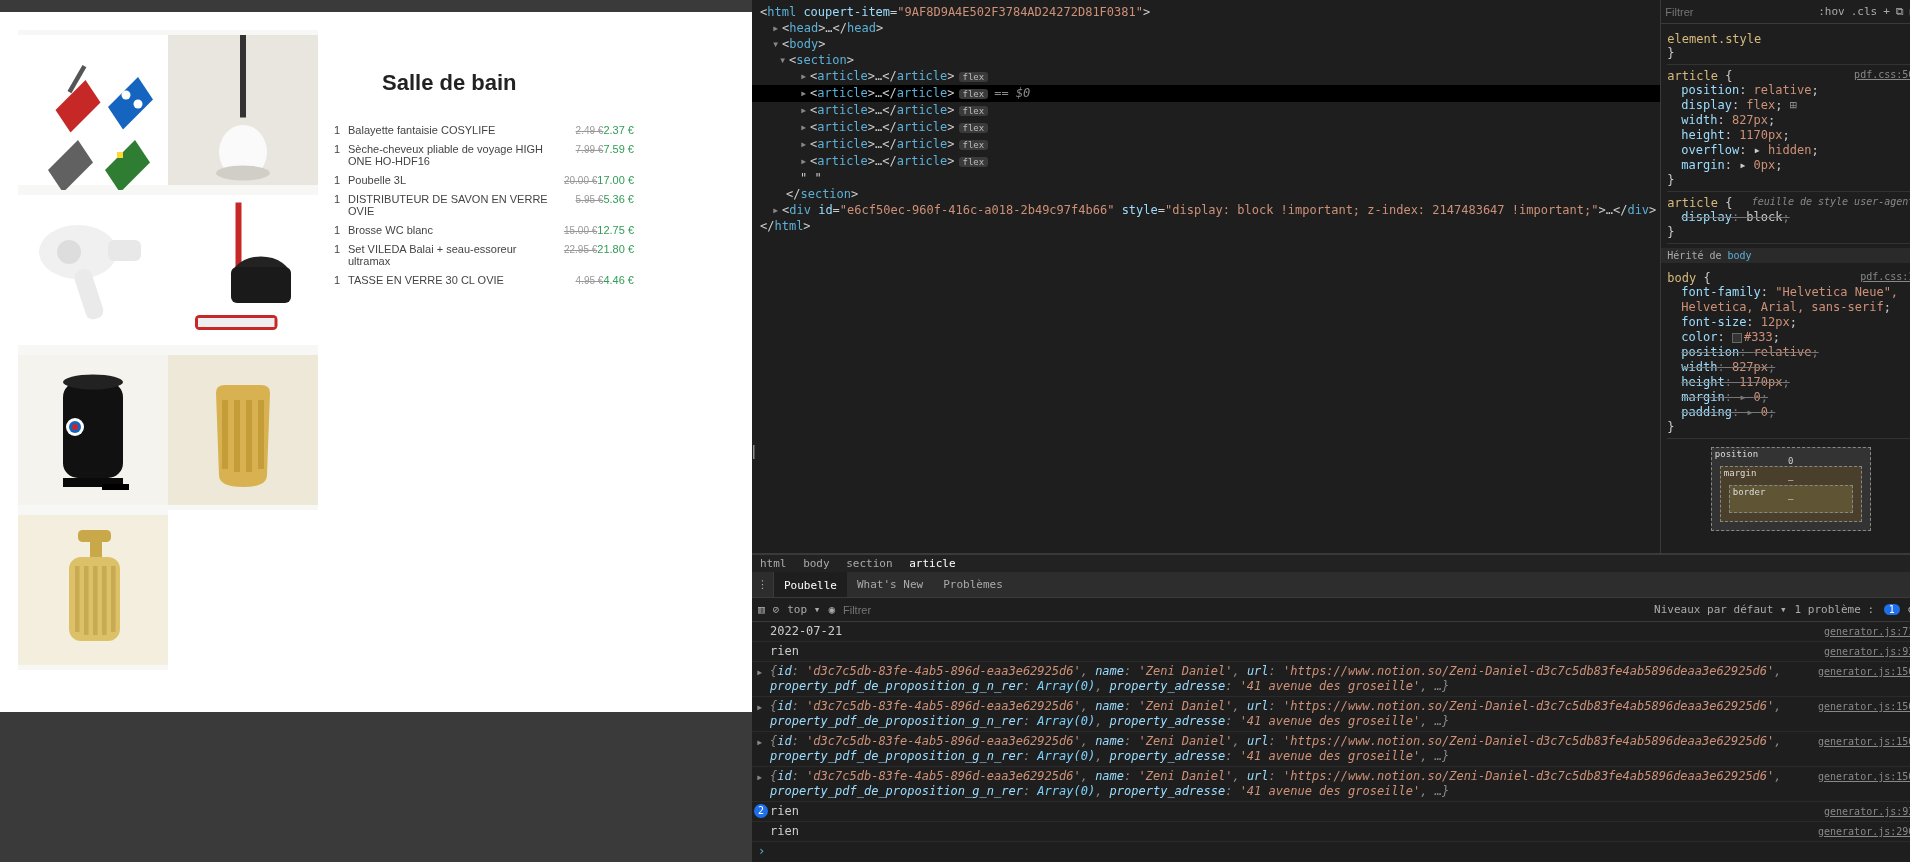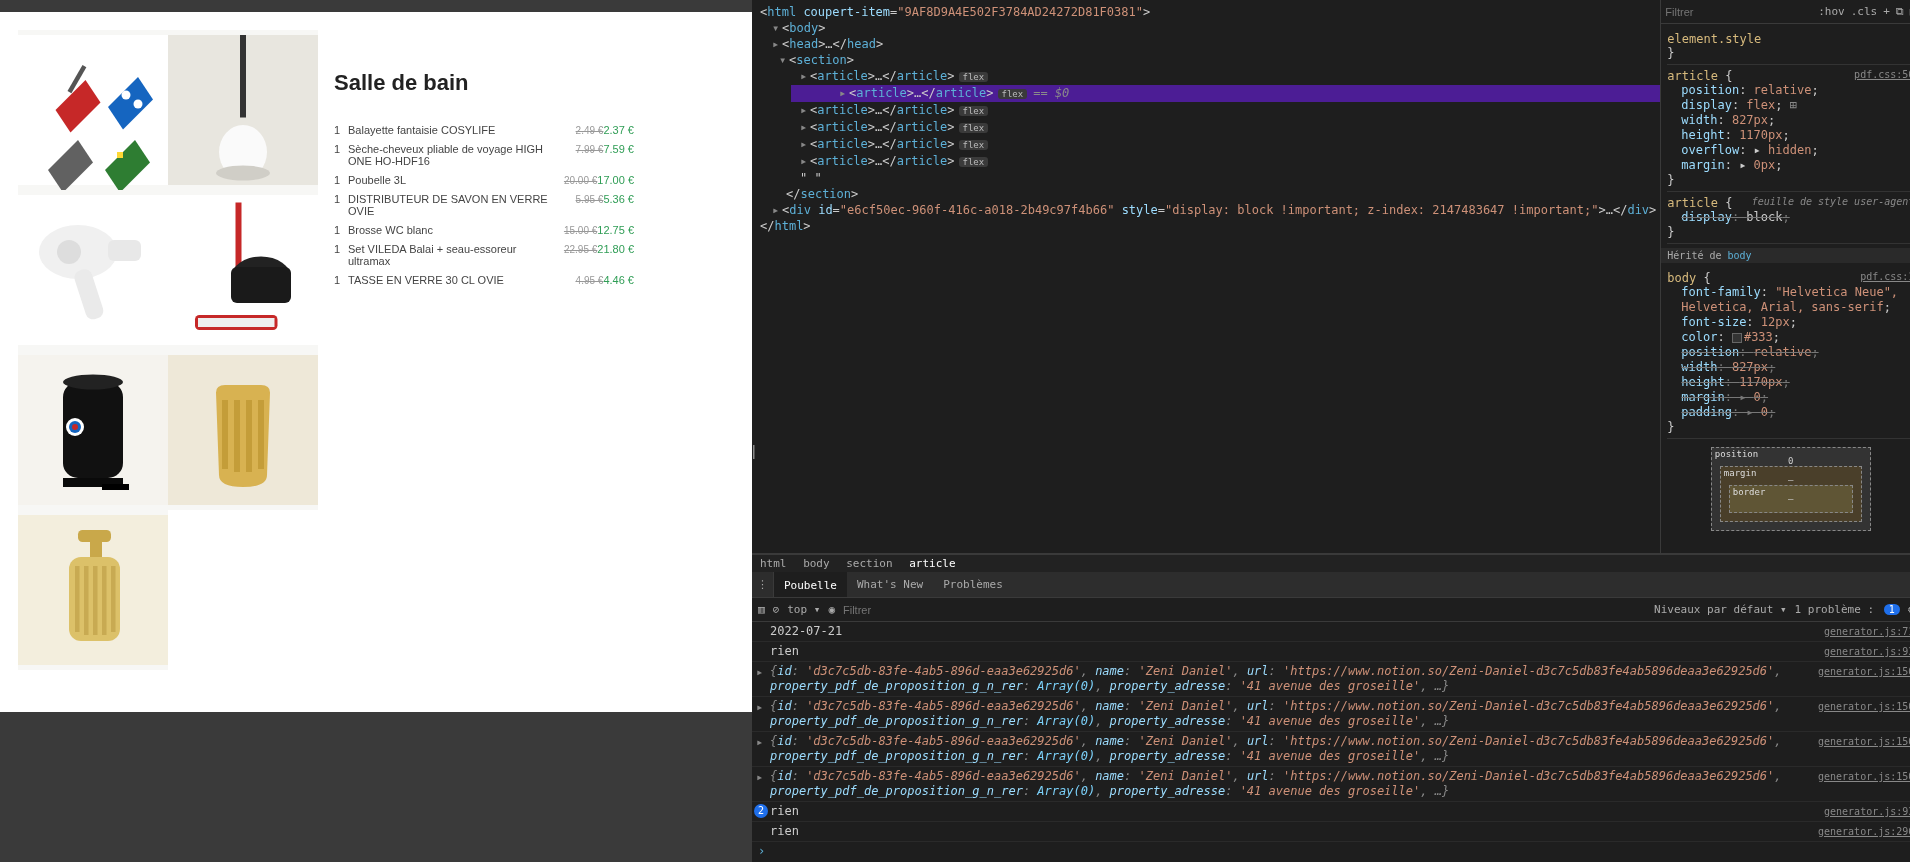--- a/index.html
+++ b/index.html
@@ -8,33 +8,33 @@
 
 
 .page-pane { width: 790px; background: #3a3a3a; display: flex; align-items: flex-start; justify-content: center; position: relative; padding-top: 12px; }
 .page-pane .divider-handle { position: absolute; top: 50%; right: -4px; width: 8px; height: 40px; cursor: ew-resize; color: #888; display: flex; align-items: center; justify-content: center; font-size: 14px; letter-spacing: -4px; }
 .page-pane .divider-handle-left { left: 4px; right: auto; }
 .page { background: #fff; width: 752px; height: 700px; overflow: hidden; position: relative; }
 .product-grid { position: absolute; left: 18px; top: 18px; width: 300px; display: grid; grid-template-columns: 1fr 1fr; gap: 0; }
 .product-cell { width: 150px; height: 160px; background: #f7f7f5; display: flex; align-items: center; justify-content: center; overflow: hidden; }
 .product-cell svg { width: 100%; height: 100%; }
 .page-content { position: absolute; left: 334px; top: 58px; width: 300px; }
-.page-title { font-size: 22px; font-weight: 700; color: #222; margin-bottom: 28px; }
+.page-title { font-size: 22px; font-weight: 700; color: #222; margin-bottom: 28px; margin-left: 48px; }
 .item-row { display: flex; align-items: baseline; font-size: 11px; color: #444; margin-bottom: 7px; }
 .item-qty { width: 14px; }
 .item-name { flex: 1; padding-right: 6px; }
 .item-old { color: #999; text-decoration: line-through; font-size: 10px; white-space: nowrap; }
 .item-price { color: #2f9d55; font-weight: 400; white-space: nowrap; }
 
 
 .devtools { flex: 1; display: flex; flex-direction: column; background: #1e1e1e; color: #ccc; font-family: Menlo, Consolas, monospace; font-size: 12px; }
 .dt-top { flex: 1; display: flex; min-height: 0; border-bottom: 1px solid #3a3a3a; }
 .dt-elements { flex: 1; overflow: auto; padding: 4px 0; }
 .dt-elements .line { white-space: nowrap; padding: 0 4px; line-height: 16px; }
-.dt-elements .line.sel { background: #4c1d95; margin-left: 39px; }
+.dt-elements .line.sel { background: #000000; }
 .tri { color: #888; display: inline-block; width: 10px; }
 .tag { color: #5db0d7; }
 .attr { color: #9cdcfe; }
 .val { color: #ce9178; }
 .txt { color: #ccc; }
 .pill { background: #3a3a3a; color: #bbb; font-size: 9px; padding: 0 4px; border-radius: 3px; margin-left: 4px; }
 .eq0 { color: #8a8a8a; font-style: italic; margin-left: 6px; }
 
 .dt-styles { width: 260px; border-left: 1px solid #3a3a3a; display: flex; flex-direction: column; }
 .styles-toolbar { display: flex; align-items: center; border-bottom: 1px solid #3a3a3a; height: 24px; padding: 0 4px; gap: 6px; }
@@ -238,22 +238,22 @@
     </div>
     <div class="divider-handle">||</div>
   </div>
 
   <div class="devtools">
 
     <div class="dt-top">
 
       <div class="dt-elements">
         <div class="line" style="padding-left:8px"><span class="txt">&lt;</span><span class="tag">html</span> <span class="attr">coupert-item</span><span class="txt">=</span><span class="val">"<span>9AF8D9A4E502F3784AD24272D81F0381</span>"</span><span class="txt">&gt;</span></div>
+        <div class="line" style="padding-left:20px"><span class="tri">▸</span><span class="txt">&lt;</span><span class="tag">head</span><span class="txt">&gt;…&lt;/</span><span class="tag">head</span><span class="txt">&gt;</span></div>
         <div class="line" style="padding-left:20px"><span class="tri">▾</span><span class="txt">&lt;</span><span class="tag">body</span><span class="txt">&gt;</span></div>
-        <div class="line" style="padding-left:20px"><span class="tri">▸</span><span class="txt">&lt;</span><span class="tag">head</span><span class="txt">&gt;…&lt;/</span><span class="tag">head</span><span class="txt">&gt;</span></div>
         <div class="line" style="padding-left:27px"><span class="tri">▾</span><span class="txt">&lt;</span><span class="tag">section</span><span class="txt">&gt;</span></div>
         <div class="line" style="padding-left:48px"><span class="tri">▸</span><span class="txt">&lt;</span><span class="tag">article</span><span class="txt">&gt;…&lt;/</span><span class="tag">article</span><span class="txt">&gt;</span><span class="pill">flex</span></div>
         <div class="line sel" style="padding-left:48px"><span class="tri">▸</span><span class="txt">&lt;</span><span class="tag">article</span><span class="txt">&gt;…&lt;/</span><span class="tag">article</span><span class="txt">&gt;</span><span class="pill">flex</span><span class="eq0">== $0</span></div>
         <div class="line" style="padding-left:48px"><span class="tri">▸</span><span class="txt">&lt;</span><span class="tag">article</span><span class="txt">&gt;…&lt;/</span><span class="tag">article</span><span class="txt">&gt;</span><span class="pill">flex</span></div>
         <div class="line" style="padding-left:48px"><span class="tri">▸</span><span class="txt">&lt;</span><span class="tag">article</span><span class="txt">&gt;…&lt;/</span><span class="tag">article</span><span class="txt">&gt;</span><span class="pill">flex</span></div>
         <div class="line" style="padding-left:48px"><span class="tri">▸</span><span class="txt">&lt;</span><span class="tag">article</span><span class="txt">&gt;…&lt;/</span><span class="tag">article</span><span class="txt">&gt;</span><span class="pill">flex</span></div>
         <div class="line" style="padding-left:48px"><span class="tri">▸</span><span class="txt">&lt;</span><span class="tag">article</span><span class="txt">&gt;…&lt;/</span><span class="tag">article</span><span class="txt">&gt;</span><span class="pill">flex</span></div>
         <div class="line" style="padding-left:48px"><span class="txt">" "</span></div>
         <div class="line" style="padding-left:34px"><span class="txt">&lt;/</span><span class="tag">section</span><span class="txt">&gt;</span></div>
         <div class="line" style="padding-left:20px"><span class="tri">▸</span><span class="txt">&lt;</span><span class="tag">div</span> <span class="attr">id</span><span class="txt">=</span><span class="val">"<span>e6cf50ec-960f-416c-a018-2b49c97f4b66</span>"</span> <span class="attr">style</span><span class="txt">=</span><span class="val">"<span>display: block !important; z-index: 2147483647 !important;</span>"</span><span class="txt">&gt;…&lt;/</span><span class="tag">div</span><span class="txt">&gt;</span></div>

